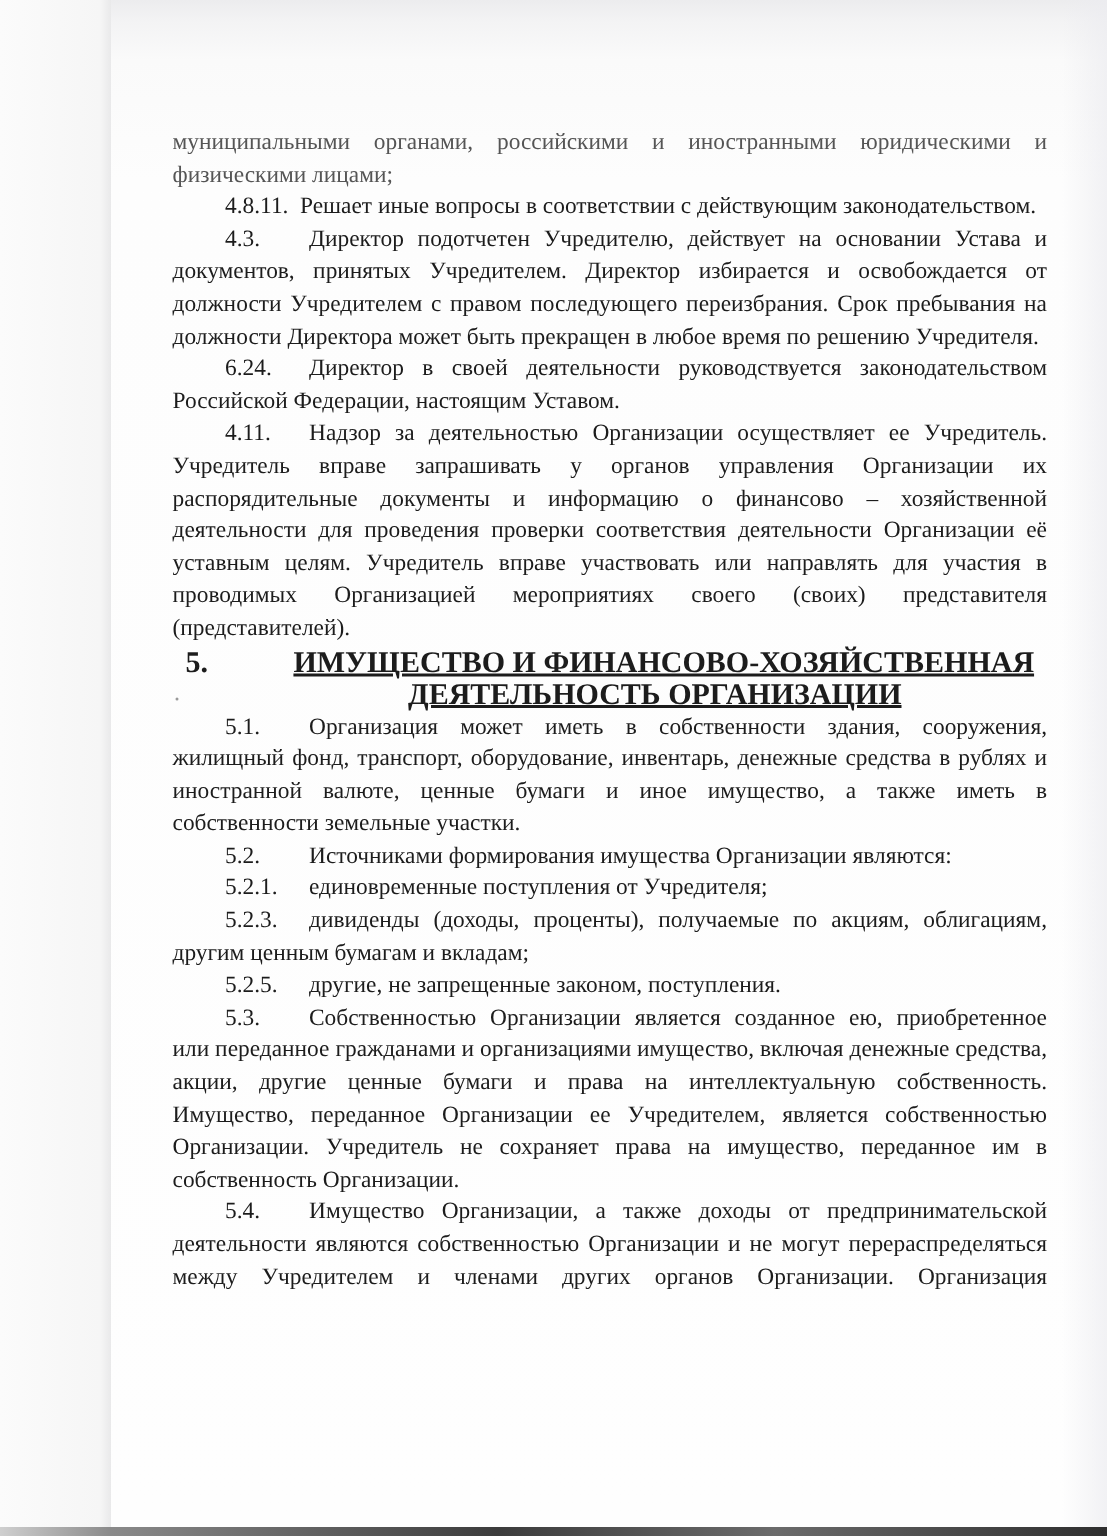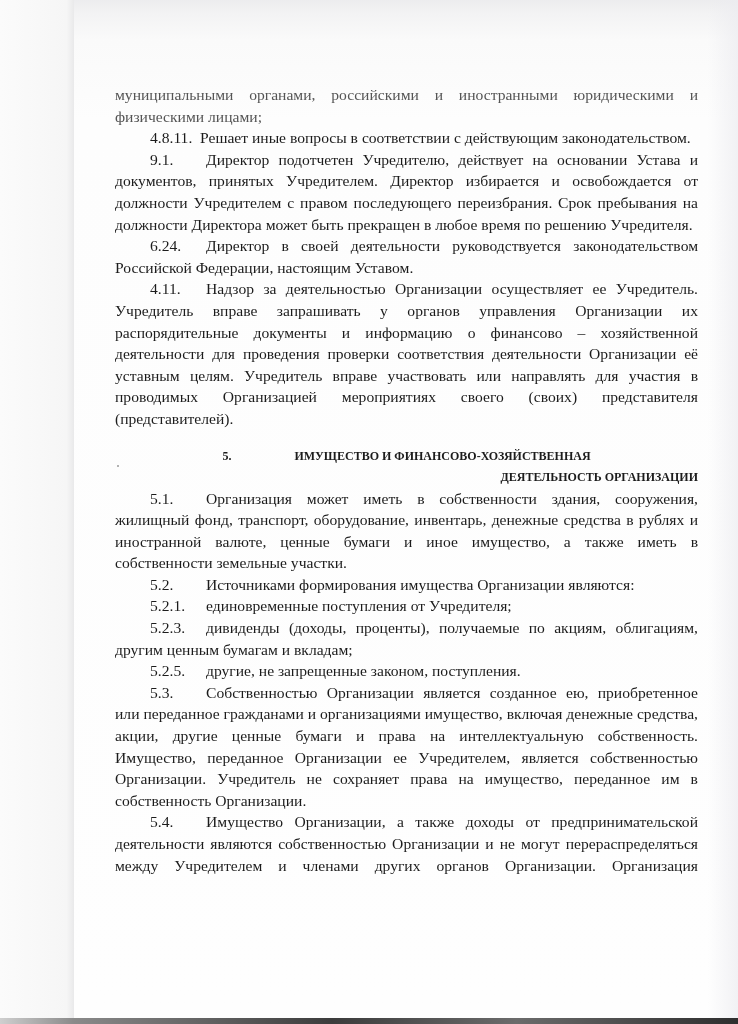--- a/index.html
+++ b/index.html
@@ -29,22 +29,22 @@
     color: #1c1c1c;
     font-size: 15.6px;
     line-height: 21.6px;
   }
   .p { text-align: justify; text-align-last: left; margin: 0; }
   .p.ind { text-indent: 35px; }
   .num { display: inline-block; min-width: 56px; text-indent: 0; }
   .num.short { min-width: 50px; }
   .faded { color: #555; }
   .heading {
-    font-weight: bold; text-align: center; margin: 16px 0 0 0;
-    font-size: 12px; line-height: 21px;
+    font-weight: bold; text-align: center; margin: 2px 0 0 0;
+    font-size: 20px; line-height: 21px; text-decoration: underline;
   }
   .heading .hnum { display: inline-block; width: 72px; text-align: left; }
   .dot-mark {
     position: absolute; left: 117px; top: 465px; width: 2px; height: 2px; background: #999; border-radius: 1px;
   }
 </style>
 </head>
 <body>
 
 <div class="left-strip"></div>
@@ -58,36 +58,36 @@
 
   <p class="p">
     <span class="faded">муниципальными органами, российскими и иностранными юридическими и физическими лицами;</span>
   </p>
 
   <p class="p ind">
     <span class="num short">4.8.11.</span><span>Решает иные вопросы в соответствии с действующим законодательством.</span>
   </p>
 
   <p class="p ind">
-    <span class="num">9.1.</span><span>Директор подотчетен Учредителю, действует на основании Устава и документов, принятых Учредителем. Директор избирается и освобождается от должности Учредителем с правом последующего переизбрания. Срок пребывания на должности Директора может быть прекращен в любое время по решению Учредителя.</span>
+    <span class="num">4.3.</span><span>Директор подотчетен Учредителю, действует на основании Устава и документов, принятых Учредителем. Директор избирается и освобождается от должности Учредителем с правом последующего переизбрания. Срок пребывания на должности Директора может быть прекращен в любое время по решению Учредителя.</span>
   </p>
 
   <p class="p ind">
     <span class="num">6.24.</span><span>Директор в своей деятельности руководствуется законодательством Российской Федерации, настоящим Уставом.</span>
   </p>
 
   <p class="p ind">
     <span class="num">4.11.</span><span>Надзор за деятельностью Организации осуществляет ее Учредитель. Учредитель вправе запрашивать у органов управления Организации их распорядительные документы и информацию о финансово – хозяйственной деятельности для проведения проверки соответствия деятельности Организации её уставным целям. Учредитель вправе участвовать или направлять для участия в проводимых Организацией мероприятиях своего (своих) представителя (представителей).</span>
   </p>
 
   <div class="heading">
     <div>
       <span class="hnum">5.</span><span>ИМУЩЕСТВО И ФИНАНСОВО-ХОЗЯЙСТВЕННАЯ</span>
     </div>
-    <div style="padding-left:60px;text-align:right;">ДЕЯТЕЛЬНОСТЬ ОРГАНИЗАЦИИ</div>
+    <div style="padding-left:60px;">ДЕЯТЕЛЬНОСТЬ ОРГАНИЗАЦИИ</div>
   </div>
 
   <p class="p ind">
     <span class="num">5.1.</span><span>Организация может иметь в собственности здания, сооружения, жилищный фонд, транспорт, оборудование, инвентарь, денежные средства в рублях и иностранной валюте, ценные бумаги и иное имущество, а также иметь в собственности земельные участки.</span>
   </p>
   <p class="p ind">
     <span class="num">5.2.</span><span>Источниками формирования имущества Организации являются:</span>
   </p>
   <p class="p ind">
     <span class="num">5.2.1.</span><span>единовременные поступления от Учредителя;</span>

